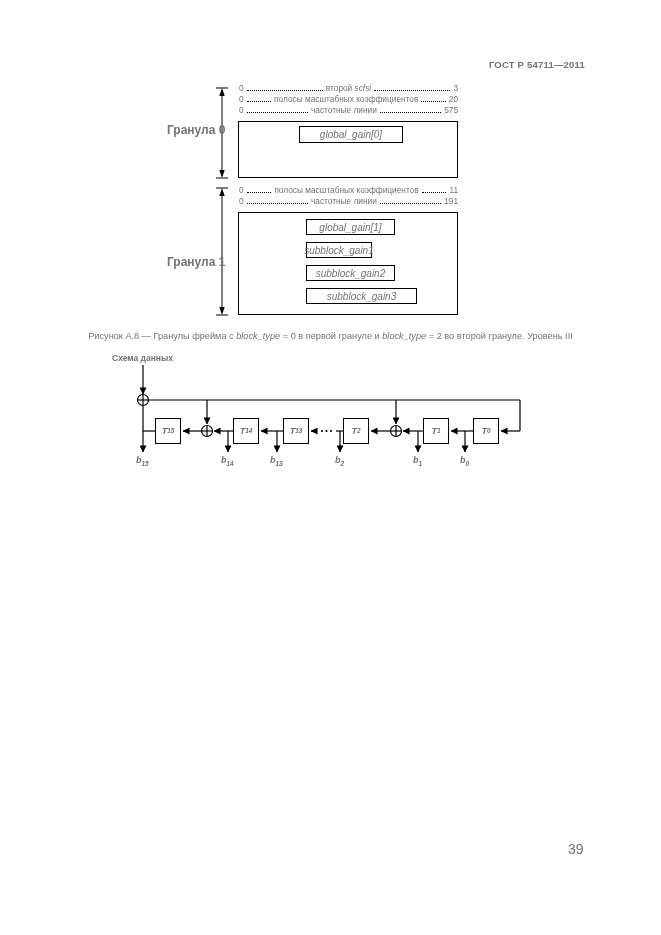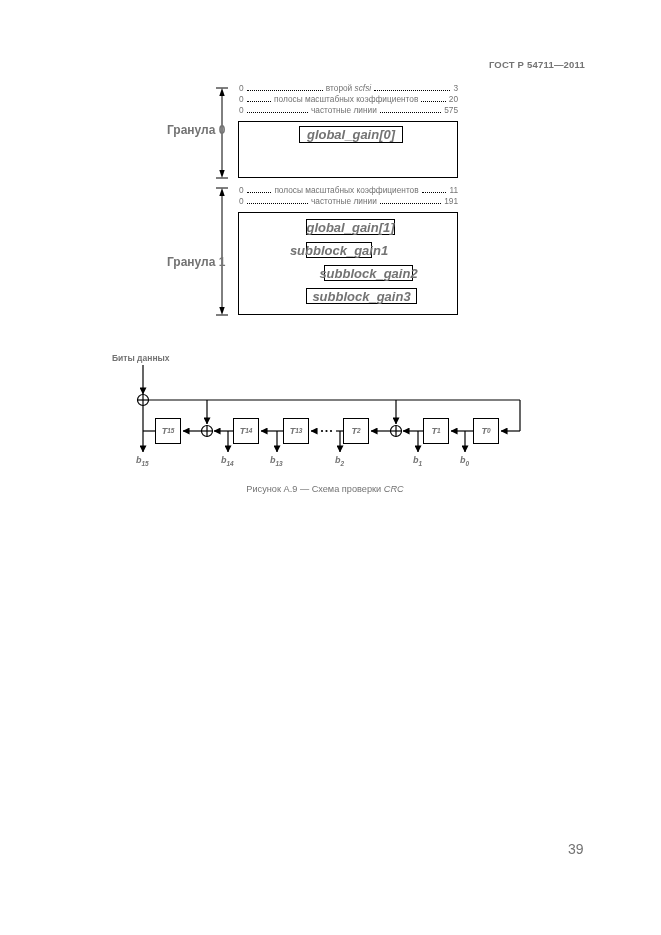--- a/index.html
+++ b/index.html
@@ -4,21 +4,21 @@
 <style>
   *{box-sizing:border-box;margin:0;padding:0}
   body{margin:0;background:#ffffff}
   .page{position:relative;width:661px;height:935px;background:#fff;font-family:"Liberation Sans",sans-serif;color:#737373;overflow:hidden}
   .hdr{position:absolute;top:59px;right:76px;font-size:9.5px;font-weight:bold;letter-spacing:.2px}
   .pagenum{position:absolute;top:841px;left:568px;font-size:14px}
   .gr-label{position:absolute;font-size:12px;font-weight:bold}
   .leader-row{position:absolute;left:239px;width:219px;display:flex;align-items:flex-end;font-size:8.3px;line-height:9px;white-space:nowrap}
   .leader-row .dots{flex:1;border-bottom:1.4px dotted #000;margin:0 3px 2px 3px;min-width:6px}
   .bigrect{position:absolute;border:1.5px solid #000;background:#fff}
-  .inbox{position:absolute;border:1.2px solid #000;display:flex;align-items:center;justify-content:center;font-size:13px;font-weight:bold;font-style:italic;background:#fff}
+  .inbox{position:absolute;border:1.2px solid #000;display:flex;align-items:center;justify-content:center;font-size:10px;font-weight:normal;font-style:italic;background:#fff}
   .caption{position:absolute;font-size:9.2px;text-align:center}
   .crc{position:absolute;left:0;top:352px;width:661px;height:135px}
   .crc-input-label{position:absolute;left:112px;top:1px;font-size:8.5px;font-weight:bold}
   .tbox{position:absolute;top:66px;width:26px;height:26px;border:1.3px solid #000;display:flex;align-items:center;justify-content:center;font-weight:bold;font-style:italic;font-size:9px;background:#fff}
   .tbox sub,.blabel sub{font-size:6.5px;line-height:1}
   .blabel{position:absolute;top:103px;transform:translateX(-55%);font-weight:bold;font-style:italic;font-size:9px}
   svg{position:absolute;overflow:visible}
 </style>
 </head>
 <body>
@@ -83,23 +83,26 @@
     <span>0</span>
     <span class="dots"></span>
     <span><span>частотные линии</span><i></i></span>
     <span class="dots"></span>
     <span>191</span>
   </div>
 
   <div class="bigrect" style="left:238px;top:212px;width:220px;height:103px"></div>
   <div class="inbox" style="left:306px;top:219px;width:89px;height:16px">global_gain[1]</div>
   <div class="inbox" style="left:306px;top:242px;width:66px;height:16px">subblock_gain1</div>
-  <div class="inbox" style="left:324px;top:265px;width:89px;height:16px">subblock_gain2</div>
+  <div class="inbox" style="left:306px;top:265px;width:89px;height:16px">subblock_gain2</div>
   <div class="inbox" style="left:306px;top:288px;width:111px;height:16px">subblock_gain3</div>
 
+  <div class="caption" style="left:18px;top:331px;width:625px">
+    <span>Рисунок А.8 — Гранулы фрейма с </span><i>block_type</i><span> = 0 в первой грануле и </span><i>block_type</i><span> = 2 во второй грануле. Уровень III</span>
+  </div>
 
   <div class="crc">
     <svg width="560" height="135" style="left:0;top:0">
       <defs>
         <marker id="ah" viewBox="0 0 8 8" refX="7.5" refY="4" markerWidth="7" markerHeight="7" orient="auto" markerUnits="userSpaceOnUse">
           <path d="M0,0 L8,4 L0,8 z" fill="#000"></path>
         </marker>
       </defs>
       <g stroke="#000" stroke-width="1.2" fill="none">
         <line x1="143" y1="13" x2="143" y2="42" marker-end="url(#ah)"></line>
@@ -139,21 +142,21 @@
         <line x1="201.5" y1="79" x2="212.5" y2="79"></line>
         <line x1="207" y1="73.5" x2="207" y2="84.5"></line>
       </g>
       <g stroke="#000" stroke-width="1.2" fill="#fff">
         <circle cx="396" cy="79" r="5.5"></circle>
         <line x1="390.5" y1="79" x2="401.5" y2="79"></line>
         <line x1="396" y1="73.5" x2="396" y2="84.5"></line>
       </g>
     </svg>
 
-    <div class="crc-input-label">Биты данных</div>
+    <div class="crc-input-label">Схема данных</div>
 
     <div class="tbox" style="left:155px">
         <span>T</span>
         <sub>15</sub>
       </div>
     <div class="tbox" style="left:233px">
         <span>T</span>
         <sub>14</sub>
       </div>
     <div class="tbox" style="left:283px">
@@ -174,19 +177,16 @@
       </div>
 
     <div class="blabel" style="left:143px"><span>b</span><sub>15</sub></div>
     <div class="blabel" style="left:228px"><span>b</span><sub>14</sub></div>
     <div class="blabel" style="left:277px"><span>b</span><sub>13</sub></div>
     <div class="blabel" style="left:340px"><span>b</span><sub>2</sub></div>
     <div class="blabel" style="left:418px"><span>b</span><sub>1</sub></div>
     <div class="blabel" style="left:465px"><span>b</span><sub>0</sub></div>
   </div>
 
-  <div class="caption" style="left:10px;top:484px;width:630px">
-    <span>Рисунок А.9 — Схема проверки </span><i>CRC</i>
-  </div>
 
   <div class="pagenum">39</div>
 
 </div>
 
 </body></html>

